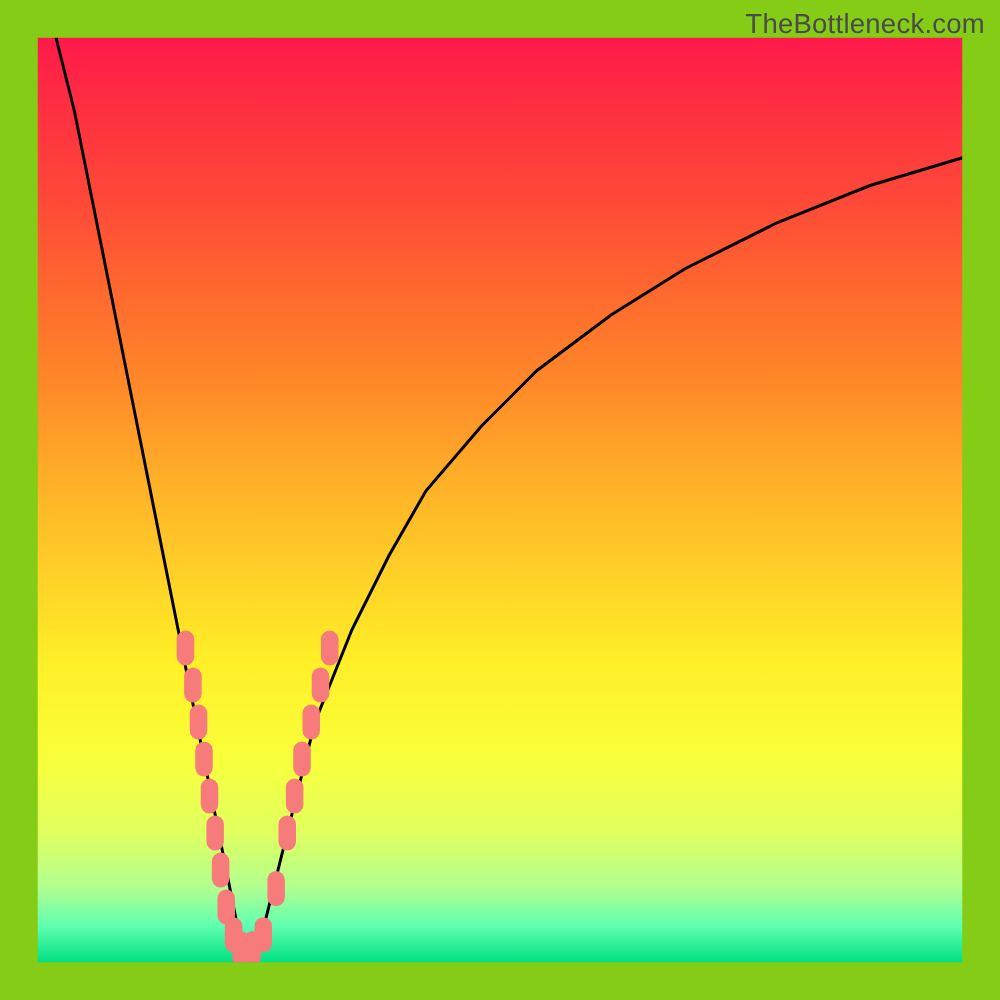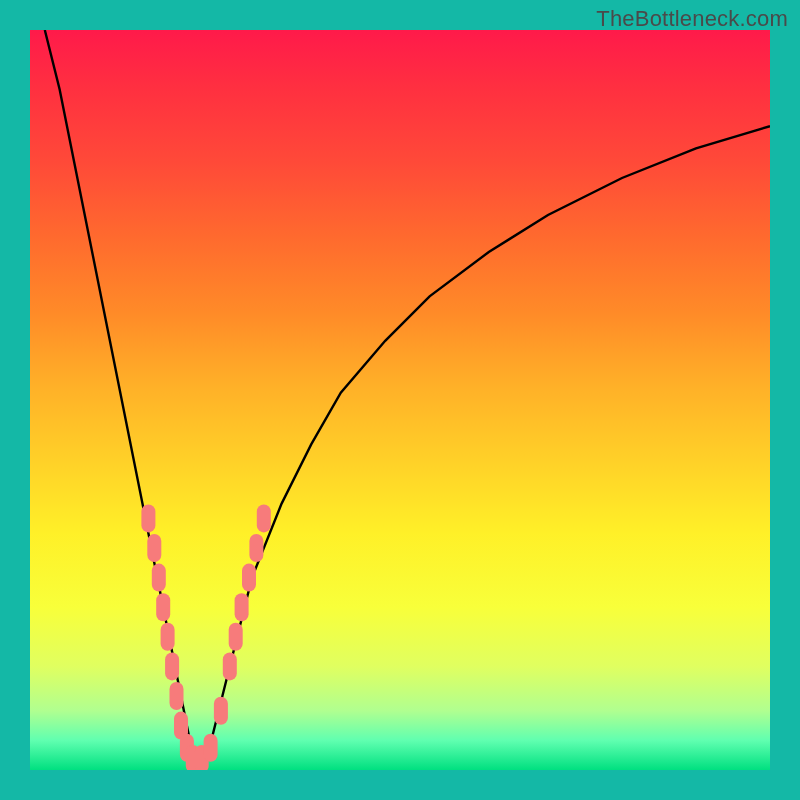--- a/index.html
+++ b/index.html
@@ -7,21 +7,21 @@
     padding: 0;
     width: 800px;
     height: 800px;
     overflow: hidden;
     background: #000;
     font-family: Arial, Helvetica, sans-serif;
   }
   .frame {
     position: absolute;
     inset: 0;
-    background: #14b8a6;
+    background: #84cc16;
   }
   .plot-area {
     position: absolute;
     left: 30px;
     top: 30px;
     width: 740px;
     height: 740px;
     overflow: hidden;
   }
   .gradient-bg {

